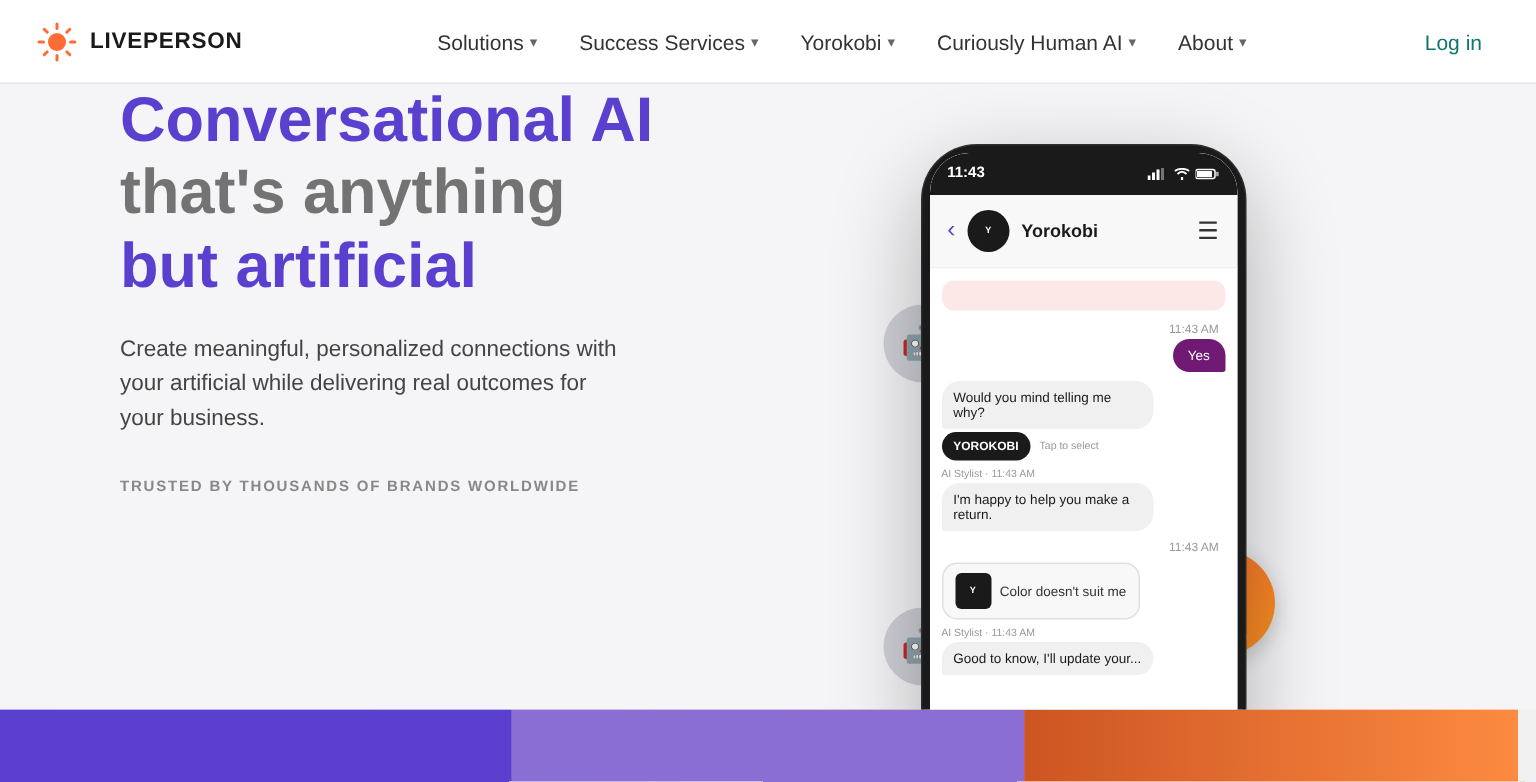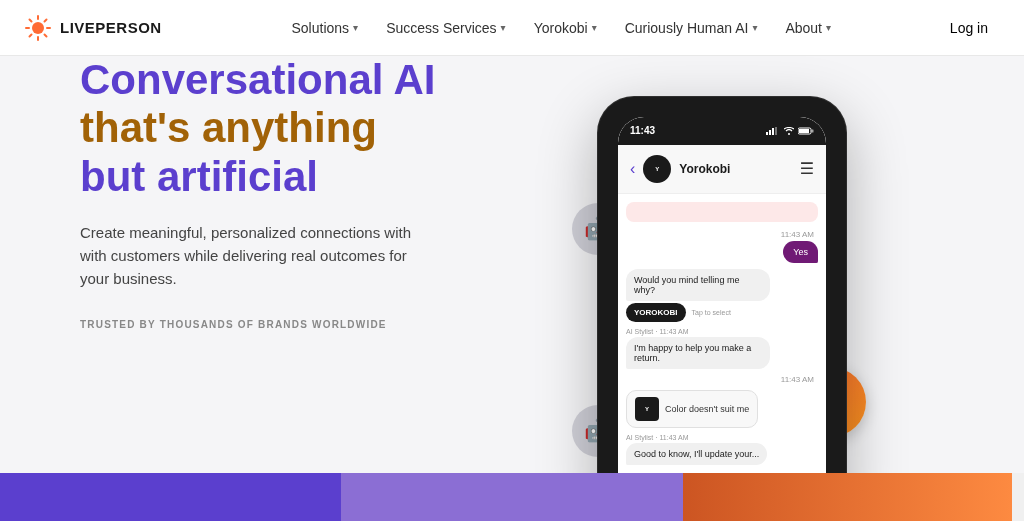--- a/index.html
+++ b/index.html
@@ -48,21 +48,21 @@
       color: #333;
       cursor: pointer;
       border-radius: 4px;
     }
     .nav-item .chevron {
       font-size: 10px;
       color: #666;
     }
     .nav-login {
       font-size: 14px;
-      color: #000000;
+      color: #0f766e;
       cursor: pointer;
       padding: 6px 12px;
     }
     .scrollbar-track {
       position: absolute;
       right: 0;
       top: 0;
       width: 12px;
       height: 100%;
       background: #f0f0f0;
@@ -92,21 +92,21 @@
       flex: 0 0 420px;
       padding-right: 40px;
     }
     .hero-headline {
       font-size: 42px;
       font-weight: 800;
       line-height: 1.15;
       margin-bottom: 20px;
     }
     .hero-headline .line1 { color: #5b3fce; }
-    .hero-headline .line2 { color: #a16207; }
+    .hero-headline .line2 { color: #737373; }
     .hero-headline .line3 { color: #5b3fce; }
     .hero-subtext {
       font-size: 15px;
       color: #444;
       line-height: 1.55;
       margin-bottom: 28px;
       max-width: 340px;
     }
     .trusted-label {
       font-size: 10px;
@@ -140,25 +140,25 @@
       position: relative;
       height: 100%;
     }
 
     
     .phone-wrapper {
       position: relative;
       top: 30px;
     }
     .phone {
-      width: 248px;
+      width: 215px;
       height: 420px;
       background: #1a1a1a;
       border-radius: 36px;
-      padding: 20px;
+      padding: 5px;
       box-shadow: 0 20px 60px rgba(0,0,0,0.3), 0 0 0 1px #333;
       position: relative;
       margin-top: 24px;
     }
     .phone-screen {
       width: 100%;
       height: 100%;
       background: #fff;
       border-radius: 26px;
       overflow: hidden;
@@ -422,21 +422,21 @@
 </nav>
 
 <section class="hero">
 
   <div class="hero-left">
     <div class="hero-headline">
       <div class="line1">Conversational AI</div>
       <div class="line2">that's anything</div>
       <div class="line3">but artificial</div>
     </div>
-    <p class="hero-subtext">Create meaningful, personalized connections with with customers while delivering real outcomes for your business.</p>
+    <p class="hero-subtext">Create meaningful, personalized connections with your artificial while delivering real outcomes for your business.</p>
     <div class="trusted-label">TRUSTED BY THOUSANDS OF BRANDS WORLDWIDE</div>
   </div>
 
   <div class="hero-right">
     <div class="phone-wrapper">
 
       <div class="robot-icon robot-top">🤖</div>
       <div class="robot-icon robot-bottom">🤖</div>
 
       <div class="human-photo">

